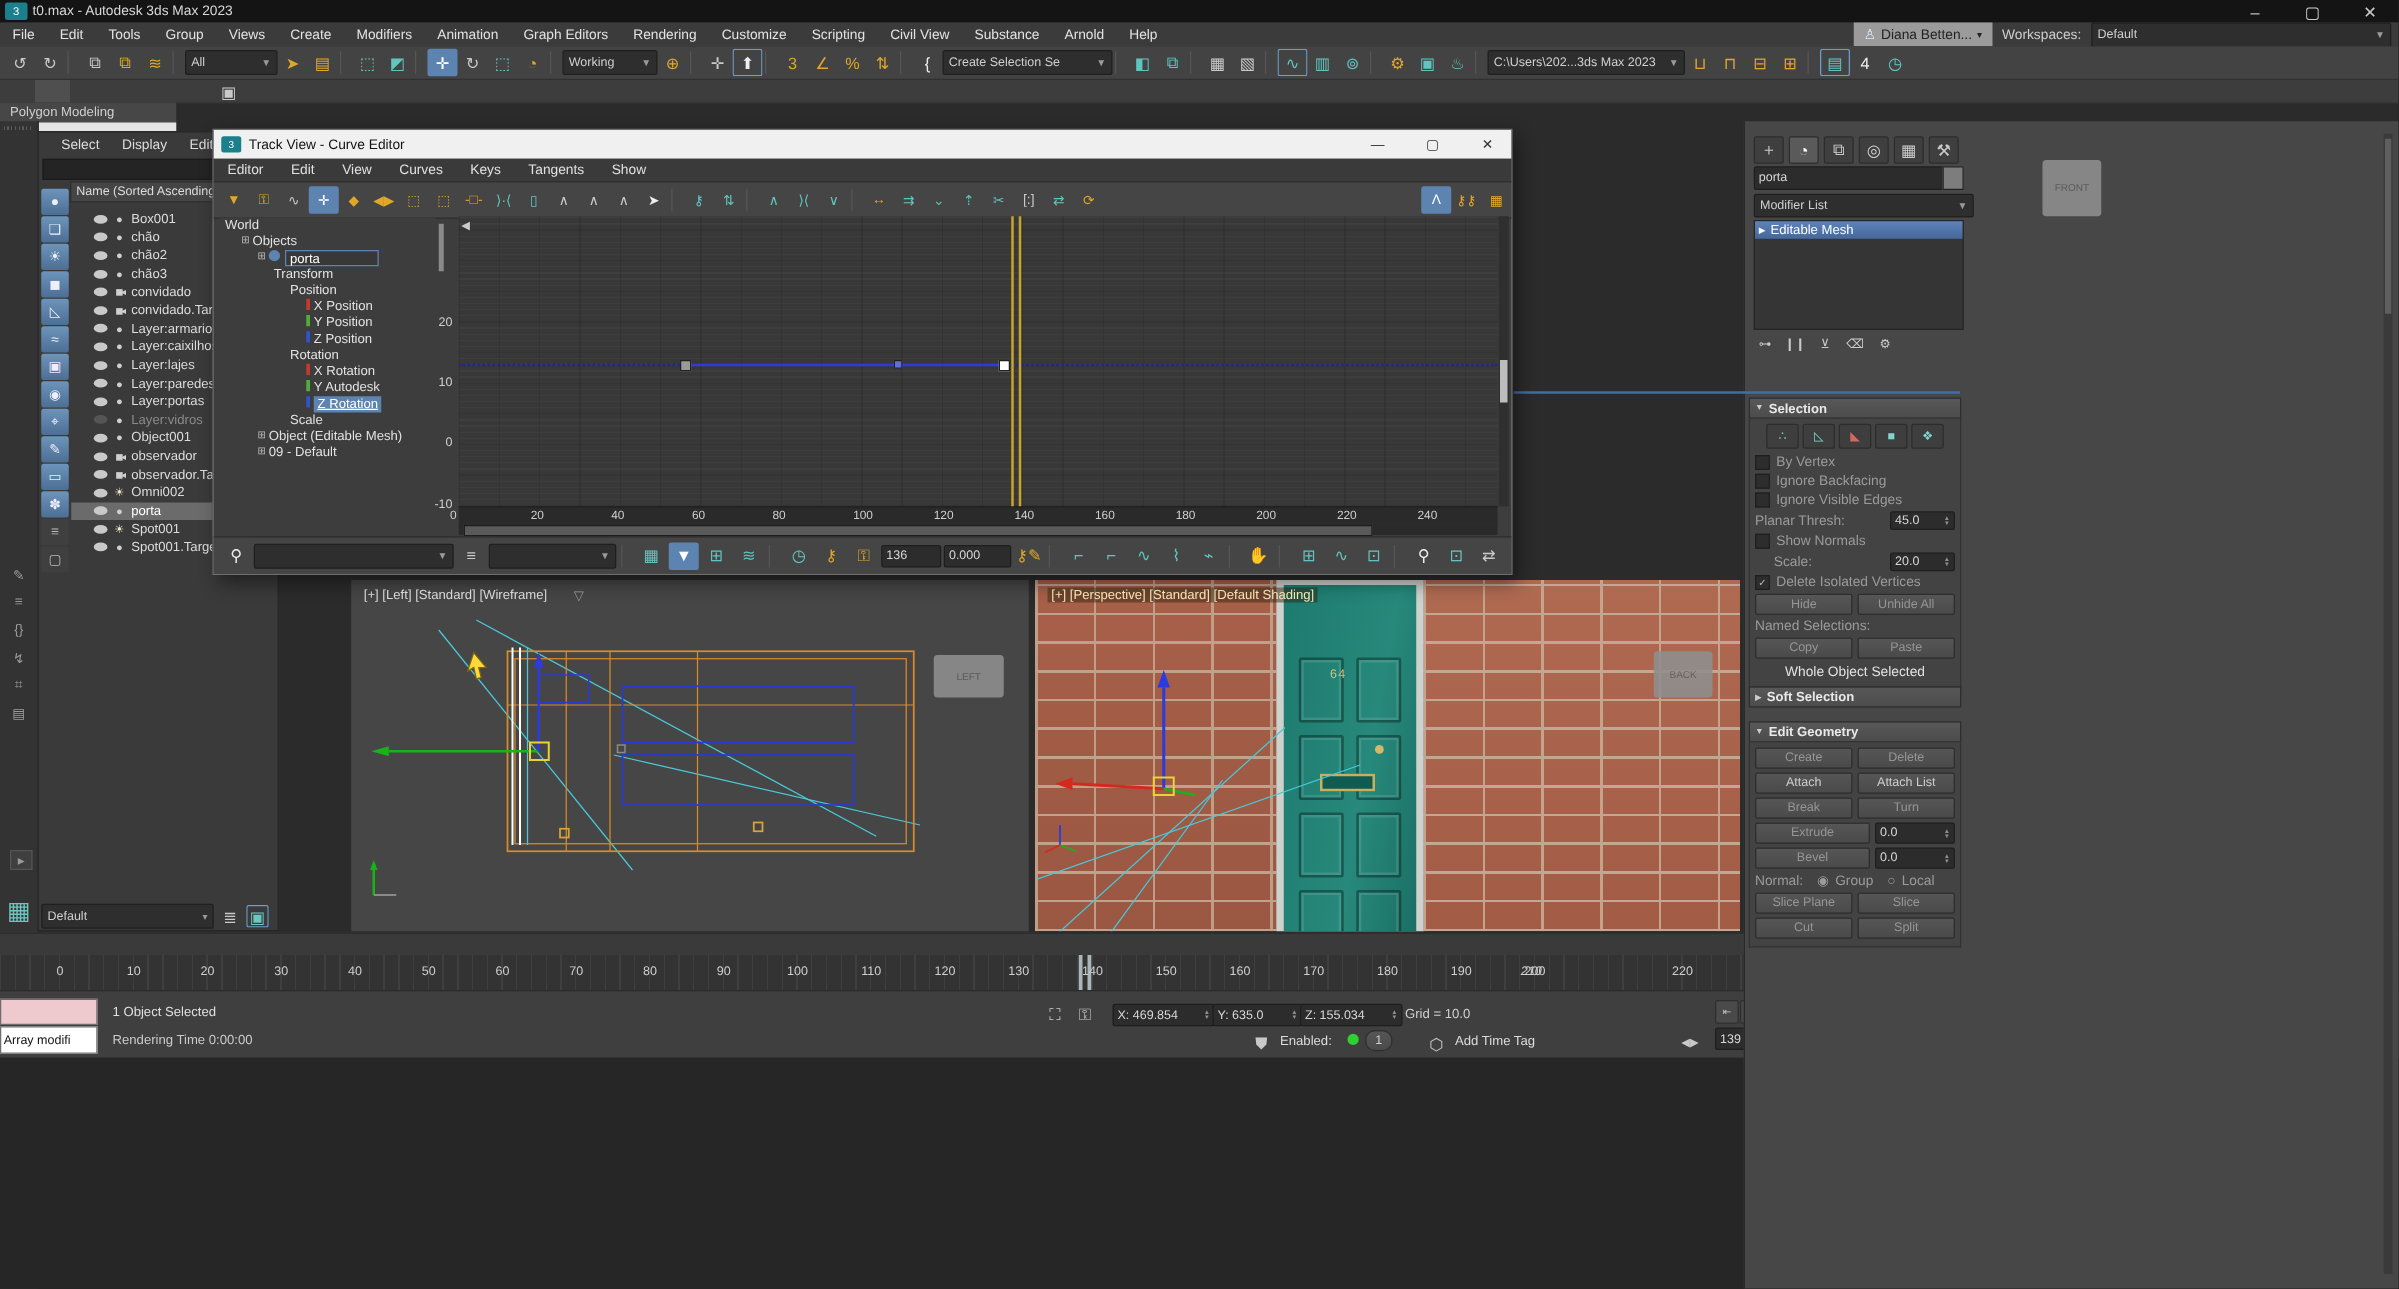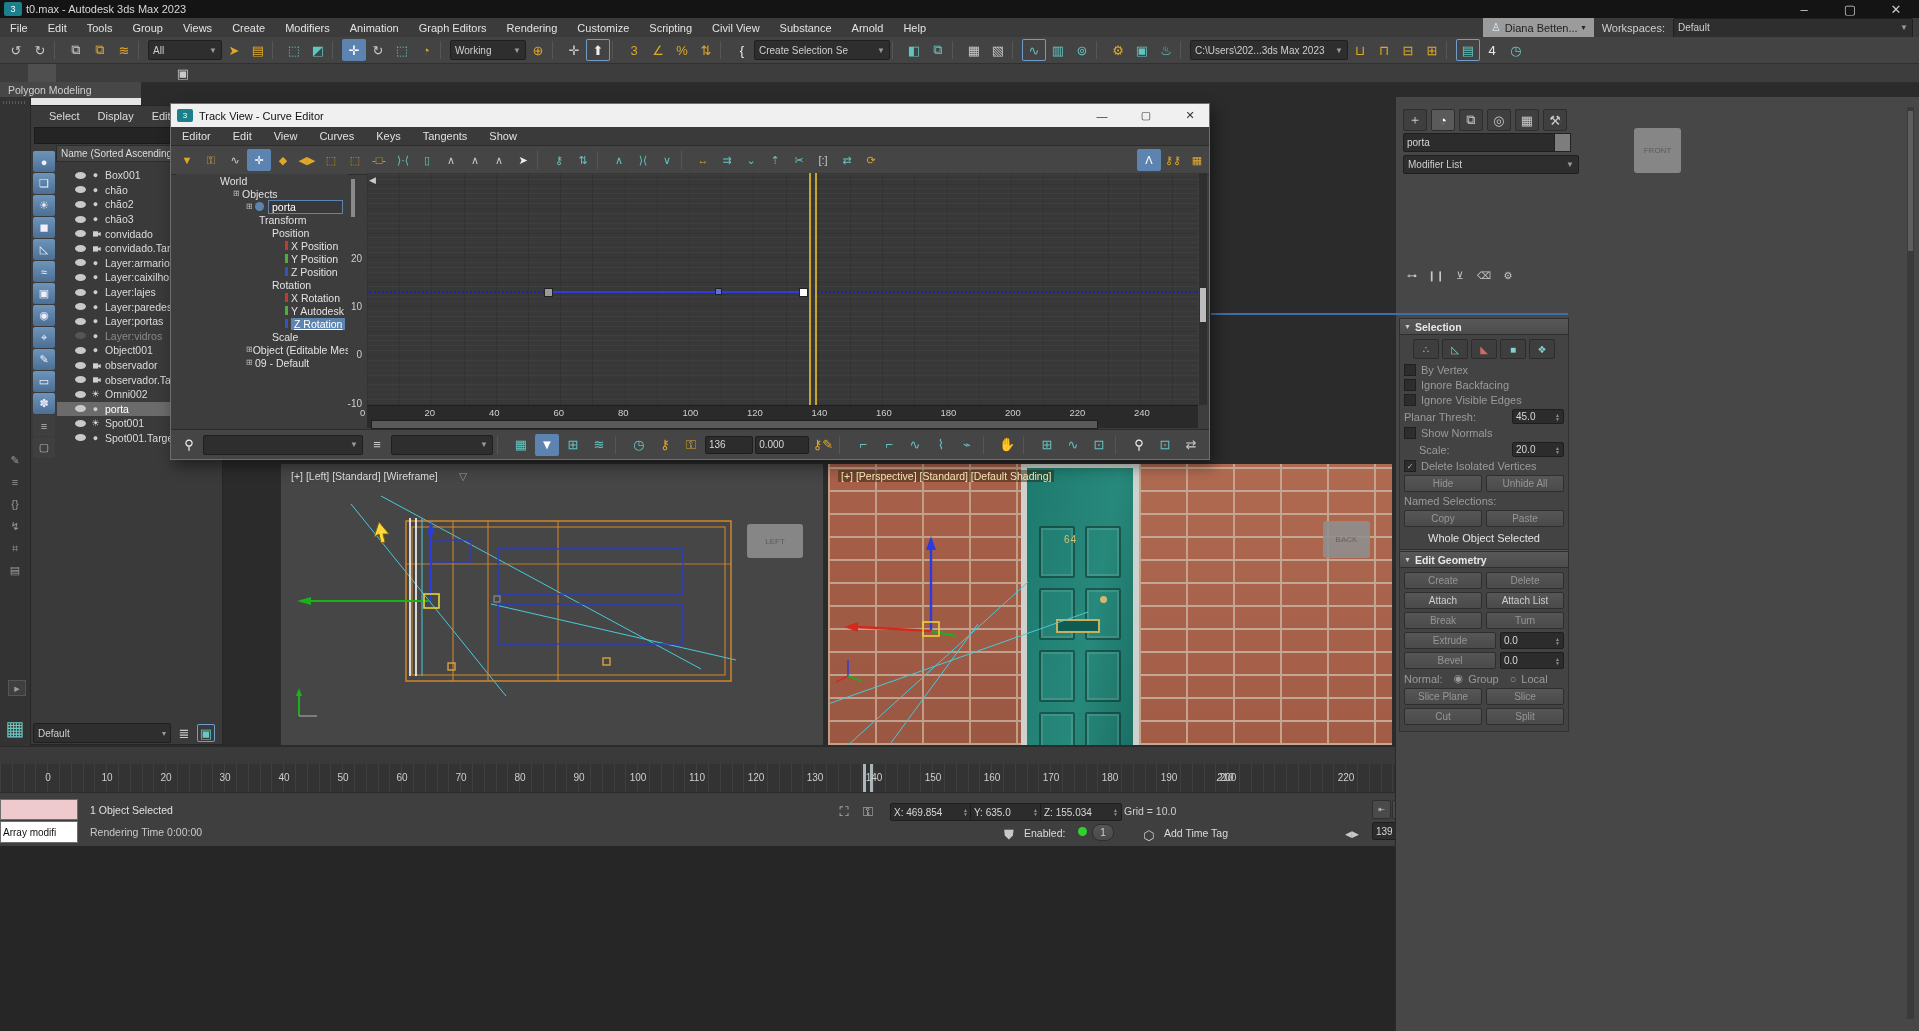--- a/index.html
+++ b/index.html
@@ -50,21 +50,21 @@
   #leftrail{left:0;top:97px;width:30px;height:934px;background:#333;border-right:1px solid #262626;}
   #leftrail .li{width:100%;height:22px;display:flex;align-items:center;justify-content:center;color:#9a9a9a;font-size:11px;}
   
   #tv{left:170px;top:103px;width:1040px;height:357px;background:#3d3d3d;border:1px solid #6e6e6e;box-shadow:4px 6px 14px rgba(0,0,0,.45);box-sizing:border-box;}
   #tv-title{height:23px;background:#f0f0f0;color:#111;display:flex;align-items:center;padding-left:6px;gap:6px;font-size:11px;}
   #tv-title .wbtn{width:38px;height:23px;display:flex;align-items:center;justify-content:center;color:#333;font-size:11px;}
   #tv-menu{height:18px;background:#3a3a3a;display:flex;align-items:center;border-bottom:1px solid #2c2c2c;}
   #tv-menu .mi{padding:0 11px;color:#e0e0e0;}
   #tv-tools{height:28px;background:#454545;display:flex;align-items:center;padding-left:4px;border-bottom:1px solid #2c2c2c;}
   #tv-tree{position:absolute;left:5px;top:70px;width:172px;bottom:31px;background:#3d3d3d;overflow:hidden;font-size:10.5px;}
-  .trow{height:13px;display:flex;align-items:center;color:#e2e2e2;white-space:nowrap;margin-left:40px;}
+  .trow{height:13px;display:flex;color:#e2e2e2;white-space:nowrap;}
   .trow .texp{width:9px;font-size:8px;color:#bbb;}
   .trow .tick{width:3px;height:9px;margin-right:3px;display:none;}
   .trow.t-red .tick{display:inline-block;background:#c03a2e;}
   .trow.t-green .tick{display:inline-block;background:#4fae3a;}
   .trow.t-blue .tick{display:inline-block;background:#2f54c8;}
   .trow .tdot{display:none;width:9px;height:9px;border-radius:50%;background:#5d84b1;margin-right:4px;}
   .trow.k-obj .tdot{display:inline-block;}
   .trow.k-obj .tlbl{border:1px solid #5d84b1;background:#383838;padding:0 46px 0 3px;color:#fff;}
   .trow.sel .tlbl{background:#5d84b1;color:#fff;text-decoration:underline;padding:0 3px;}
   #tv-graph{position:absolute;left:196px;top:69px;width:831px;height:232px;background:#383838;overflow:hidden;
@@ -760,20 +760,26 @@
         </span>
       </div>
     <div class="fld" id="cp-name">
         <span>porta</span>
       </div>
     <div id="cp-swatch"></div>
     <div class="combo" id="cp-modlist">
         <span>Modifier List</span>
         <span class="car">▼</span>
       </div>
+    <div id="cp-stack">
+      <div id="cp-stackrow">
+          <span style="font-size:7px;">▶</span>
+          <span>Editable Mesh</span>
+        </div>
+    </div>
     <div id="cp-stacktools">
 
     <span class="ic" style="width:18px;height:16px;font-size:10px;">
           <span class="g">⊶</span>
         </span>
         <span class="ic" style="width:18px;height:16px;font-size:10px;">
           <span class="g">❙❙</span>
         </span>
         <span class="ic" style="width:18px;height:16px;font-size:10px;">
           <span class="g">⊻</span>
@@ -857,21 +863,21 @@
       </div>
     </div>
 
     <div class="rollout" style="top:452px;">
       <div class="rhead">
           <span class="tri">▶</span>
           <b>Soft Selection</b>
         </div>
     </div>
 
-    <div class="rollout" style="top:454px;">
+    <div class="rollout" style="top:480px;">
       <div class="rhead">
           <span class="tri">▼</span>
           <b>Edit Geometry</b>
         </div>
       <div class="rbody">
         <div class="pair">
             <span class="btn dim">Create</span>
           <span class="btn dim">Delete</span>
           </div>
         <div class="pair">

